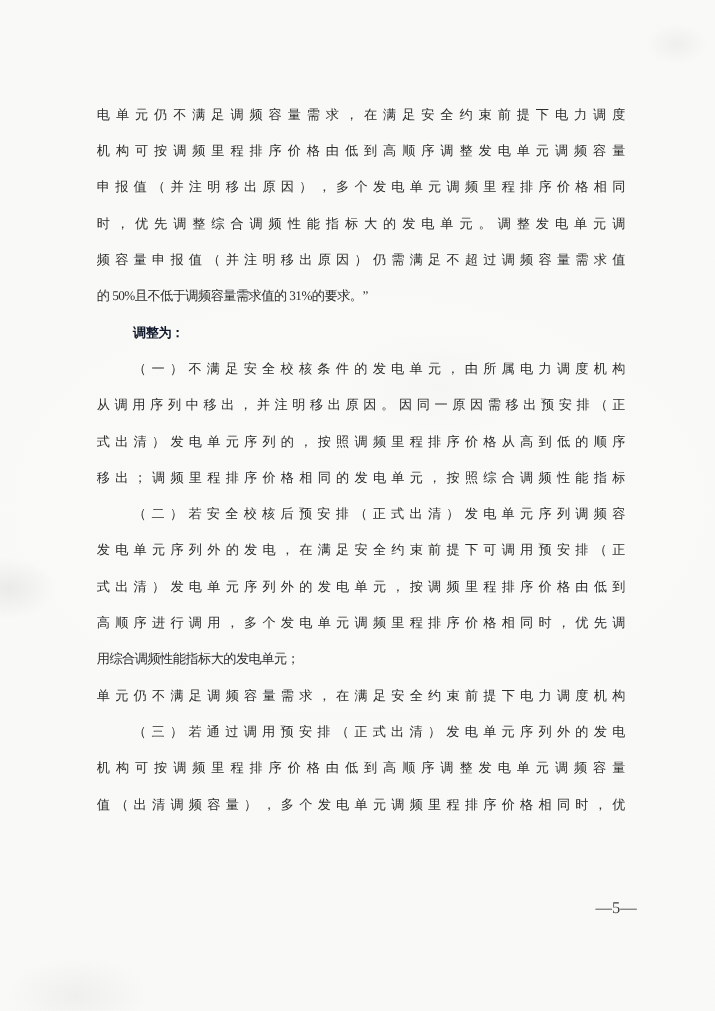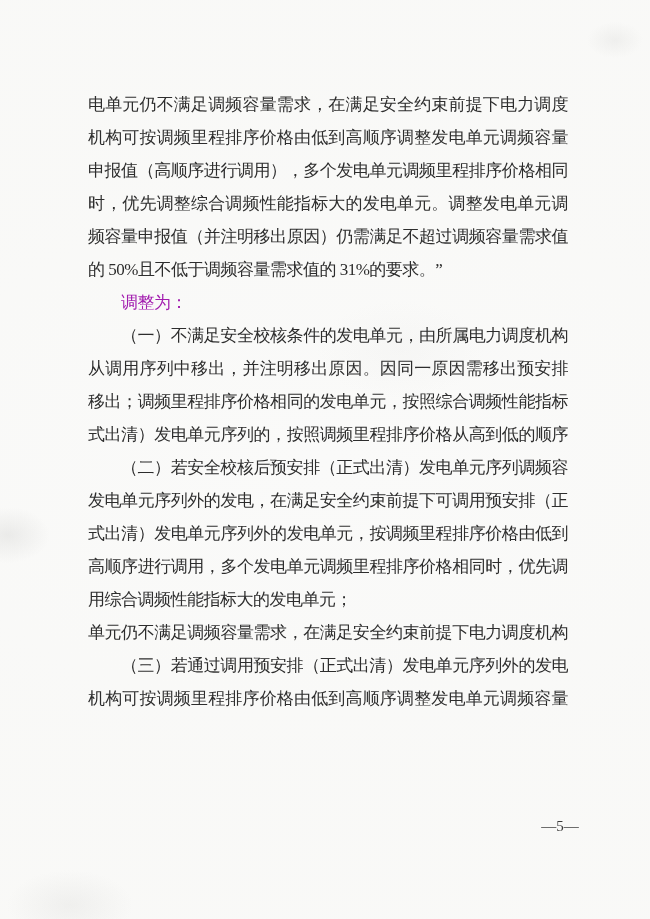--- a/index.html
+++ b/index.html
@@ -29,35 +29,35 @@
   }
   .textblock {
     position: absolute;
     left: 88px;
     top: 88px;
     width: 480px;
   }
   .ln {
     height: 33px;
     line-height: 33px;
-    font-size: 17px;
+    font-size: 12px;
     letter-spacing: -0.5px;
     color: #2d2d2d;
     text-align: left;
     text-align-last: left;
     overflow: hidden;
     white-space: nowrap;
   }
   .j {
     text-align: justify;
     text-align-last: justify;
     white-space: normal;
   }
   .ind { padding-left: 33px; }
-  .b   { font-weight: normal; color: #a21caf; }
+  .b   { font-weight: bold; color: #0f172a; }
   .page-number {
     position: absolute;
     top: 815px;
     left: 530px;
     width: 60px;
     height: 22px;
     line-height: 22px;
     font-size: 15px;
     letter-spacing: 0;
     color: #3a3a3a;
@@ -65,32 +65,33 @@
   }
 </style>
 </head>
 <body>
 
 <div class="scan-noise"></div>
 
 <div class="textblock">
   <div class="ln j">电单元仍不满足调频容量需求，在满足安全约束前提下电力调度</div>
   <div class="ln j">机构可按调频里程排序价格由低到高顺序调整发电单元调频容量</div>
-  <div class="ln j">申报值（高顺序进行调用），多个发电单元调频里程排序价格相同</div>
+  <div class="ln j">申报值（并注明移出原因），多个发电单元调频里程排序价格相同</div>
   <div class="ln j">时，优先调整综合调频性能指标大的发电单元。调整发电单元调</div>
   <div class="ln j">频容量申报值（并注明移出原因）仍需满足不超过调频容量需求值</div>
   <div class="ln">的 50%且不低于调频容量需求值的 31%的要求。”</div>
   <div class="ln ind b">调整为：</div>
   <div class="ln ind j">（一）不满足安全校核条件的发电单元，由所属电力调度机构</div>
   <div class="ln j">从调用序列中移出，并注明移出原因。因同一原因需移出预安排（正</div>
+  <div class="ln j">式出清）发电单元序列的，按照调频里程排序价格从高到低的顺序</div>
   <div class="ln j">移出；调频里程排序价格相同的发电单元，按照综合调频性能指标</div>
-  <div class="ln j">式出清）发电单元序列的，按照调频里程排序价格从高到低的顺序</div>
   <div class="ln ind j">（二）若安全校核后预安排（正式出清）发电单元序列调频容</div>
   <div class="ln j">发电单元序列外的发电，在满足安全约束前提下可调用预安排（正</div>
   <div class="ln j">式出清）发电单元序列外的发电单元，按调频里程排序价格由低到</div>
   <div class="ln j">高顺序进行调用，多个发电单元调频里程排序价格相同时，优先调</div>
   <div class="ln">用综合调频性能指标大的发电单元；</div>
   <div class="ln j">单元仍不满足调频容量需求，在满足安全约束前提下电力调度机构</div>
   <div class="ln ind j">（三）若通过调用预安排（正式出清）发电单元序列外的发电</div>
   <div class="ln j">机构可按调频里程排序价格由低到高顺序调整发电单元调频容量</div>
+  <div class="ln j">值（出清调频容量），多个发电单元调频里程排序价格相同时，优</div>
 </div>
 
 <div class="page-number">—5—</div>
 
 </body></html>

